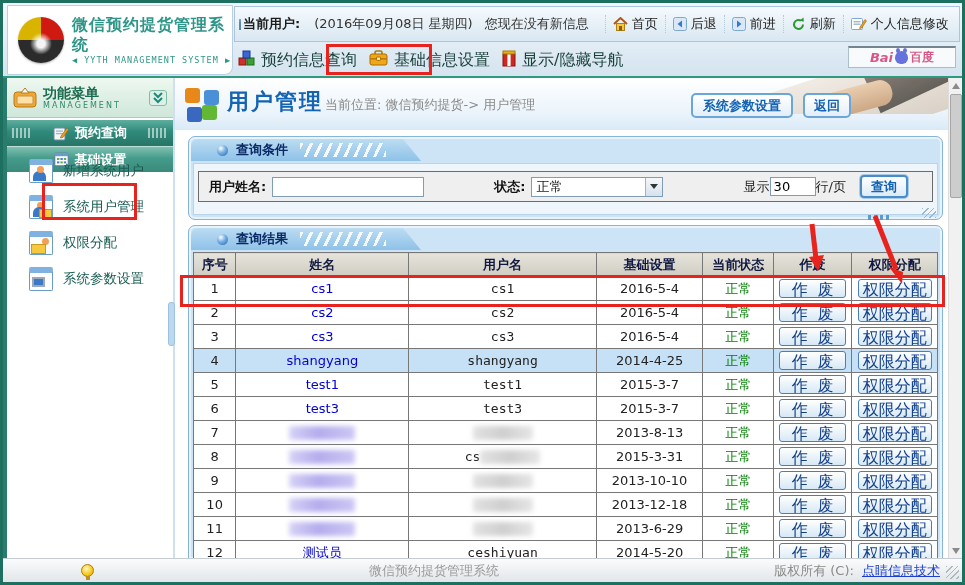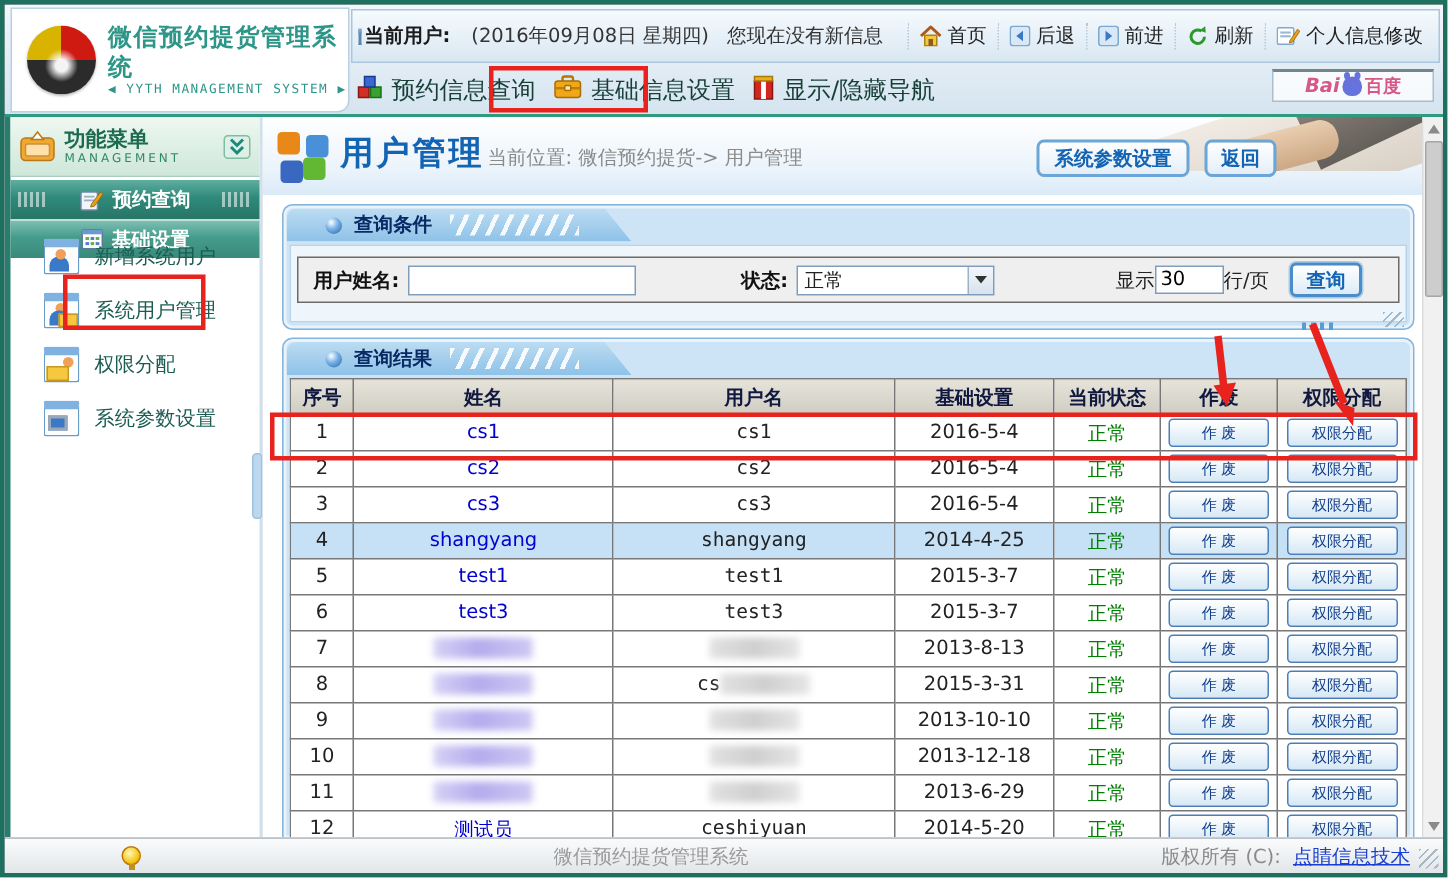--- a/index.html
+++ b/index.html
@@ -147,21 +147,21 @@
   table.users th,table.users td{border:1px solid #777;height:24px;text-align:center;overflow:hidden;white-space:nowrap;
     padding:0 2px;font-size:13px;}
   table.users th{background:linear-gradient(180deg,#e6e3da,#cfccc2);color:#101840;font-weight:bold;}
   col.c0{width:42px;} col.c1{width:172px;} col.c2{width:186px;} col.c3{width:106px;}
   col.c4{width:70px;} col.c5{width:78px;} col.c6{width:85px;}
   tr.hl td{background:#c6e0f5;}
   .name-link{color:#0000d0;cursor:pointer;}
   .c-user{font-family:"DejaVu Sans Mono","Liberation Mono",monospace;font-size:12px;}
   .c-status{color:#008000;}
   .row-btn{width:92%;height:19px;background:linear-gradient(180deg,#ffffff,#d6e8f5);border:1px solid #4a7ebb;
-    border-radius:3px;color:#123f8a;font-size:10px;cursor:pointer;font-family:Liberation Sans, sans-serif;padding:0;}
+    border-radius:3px;color:#123f8a;font-size:16px;cursor:pointer;font-family:Liberation Mono, monospace;padding:0;}
   .blur-box{display:inline-block;height:14px;border-radius:2px;vertical-align:middle;filter:blur(2.5px);}
   .blur-purple{width:66px;background:linear-gradient(90deg,#d6d2f6,#b4aced 45%,#cdc8f4);}
   .blur-gray{width:60px;background:linear-gradient(90deg,#e2e2e2,#cfcfcf 50%,#e6e6e6);}
 
   
   .vscroll{position:absolute;right:0;top:75px;width:14px;height:480px;background:#f1f1f1;border-left:1px solid #dcdcdc;}
   .sb-btn{position:absolute;left:0;width:14px;height:14px;background:#f1f1f1;display:flex;align-items:center;justify-content:center;cursor:pointer;}
   .sb-up{top:0;} .sb-down{bottom:0;}
   .tri-up{border:4px solid transparent;border-bottom:6px solid #8a8a8a;margin-bottom:3px;}
   .tri-down{border:4px solid transparent;border-top:6px solid #8a8a8a;margin-top:3px;}

